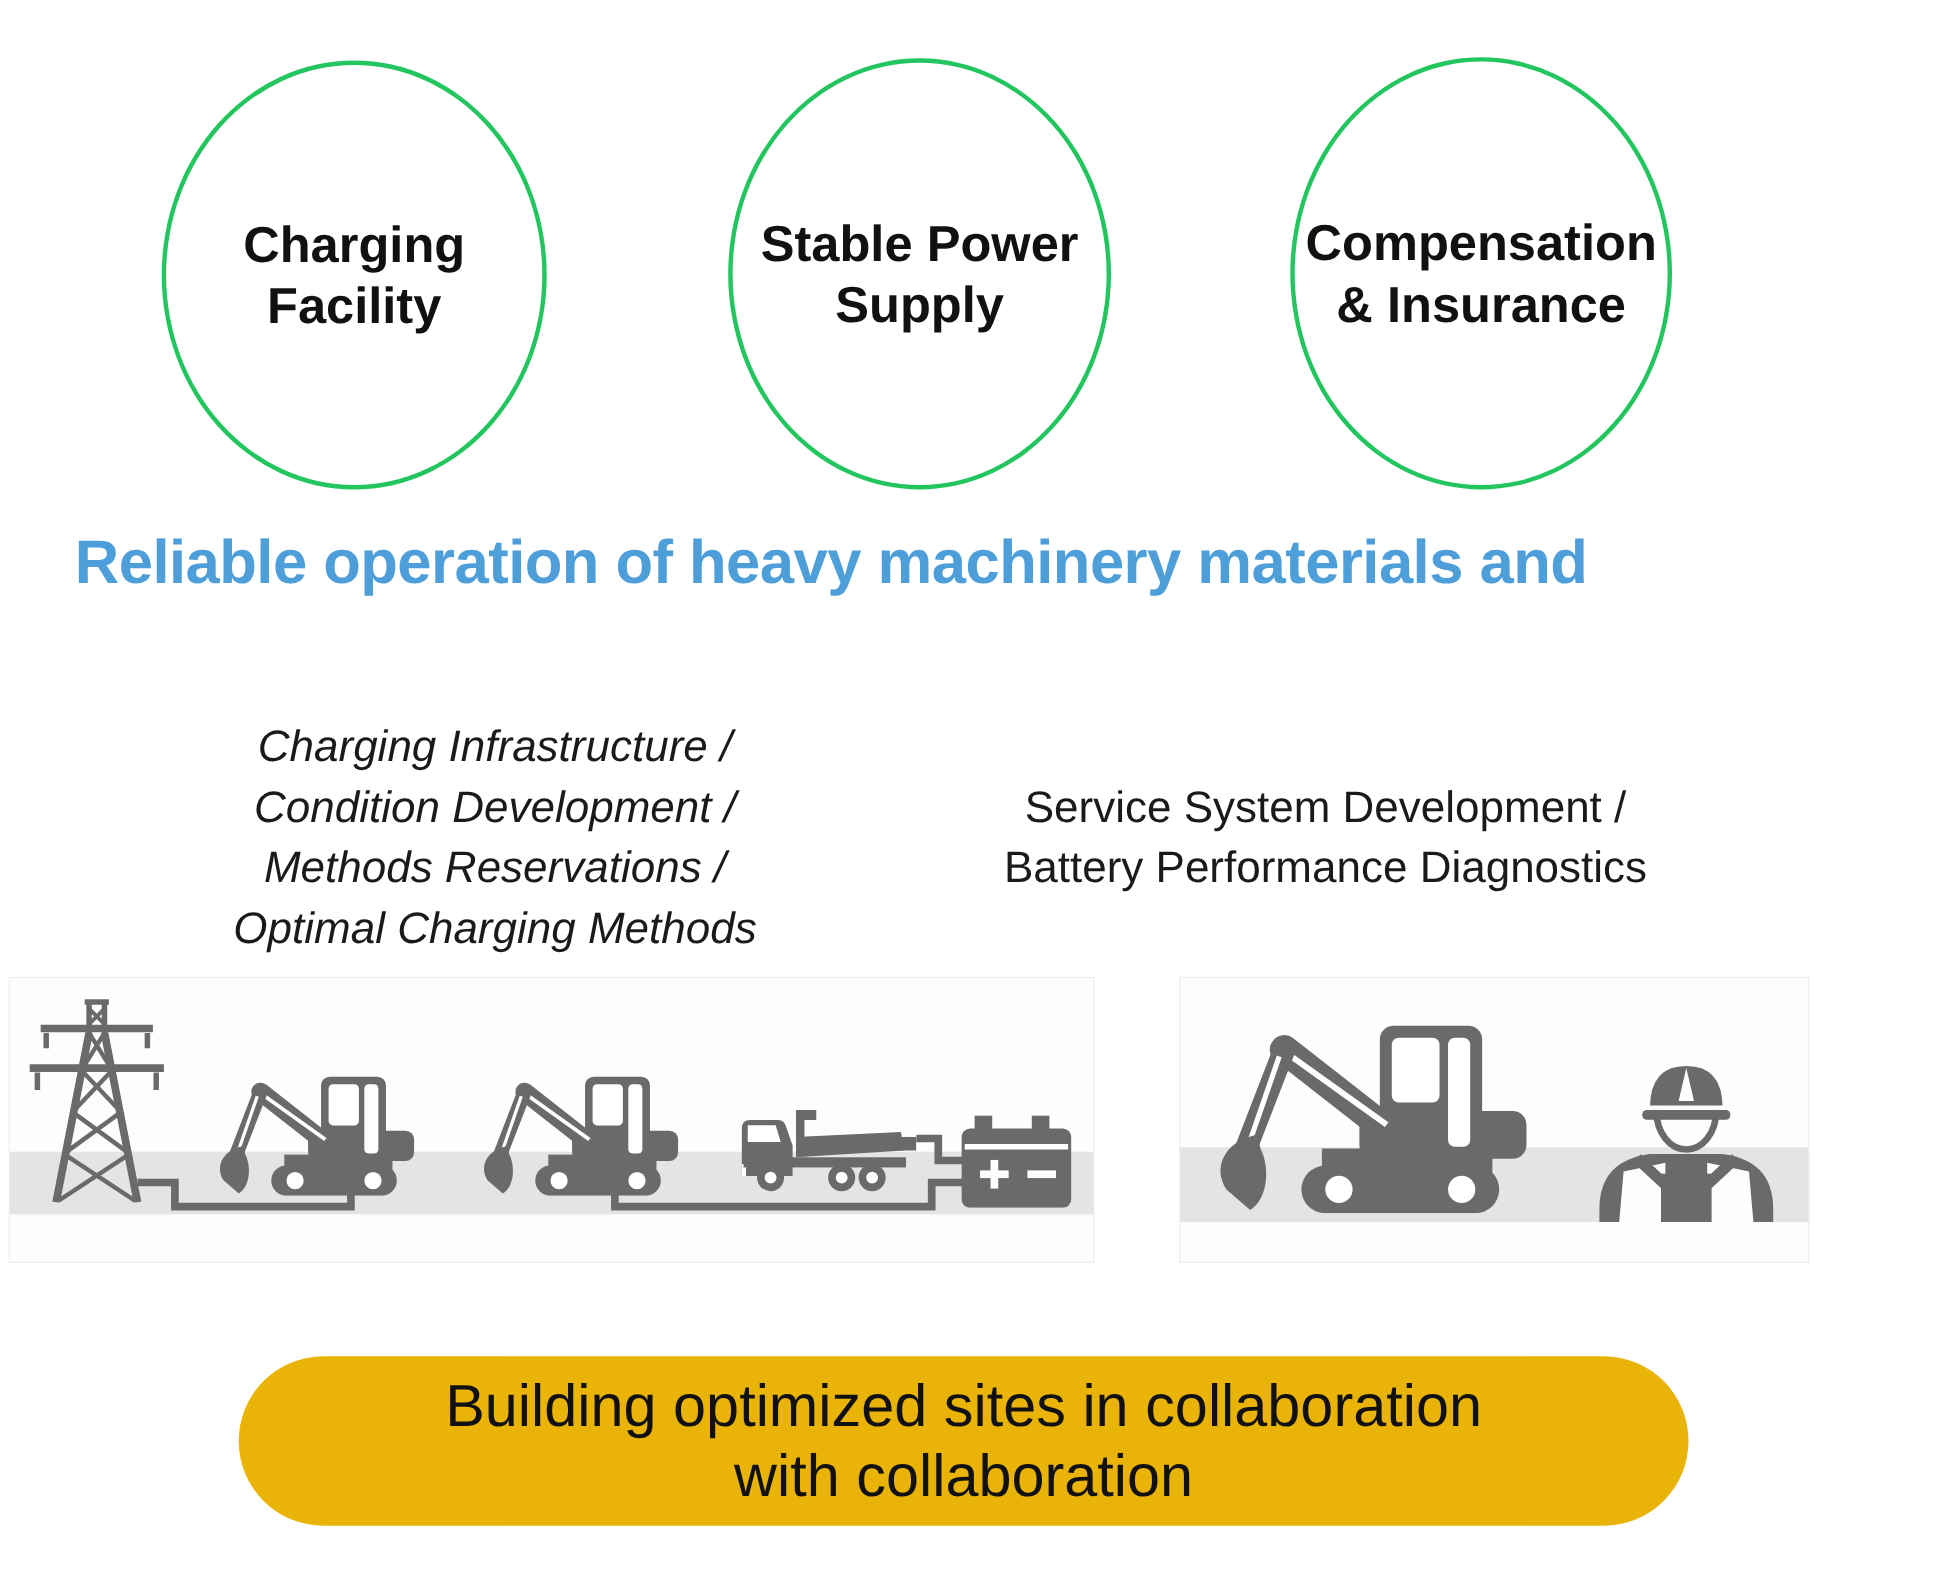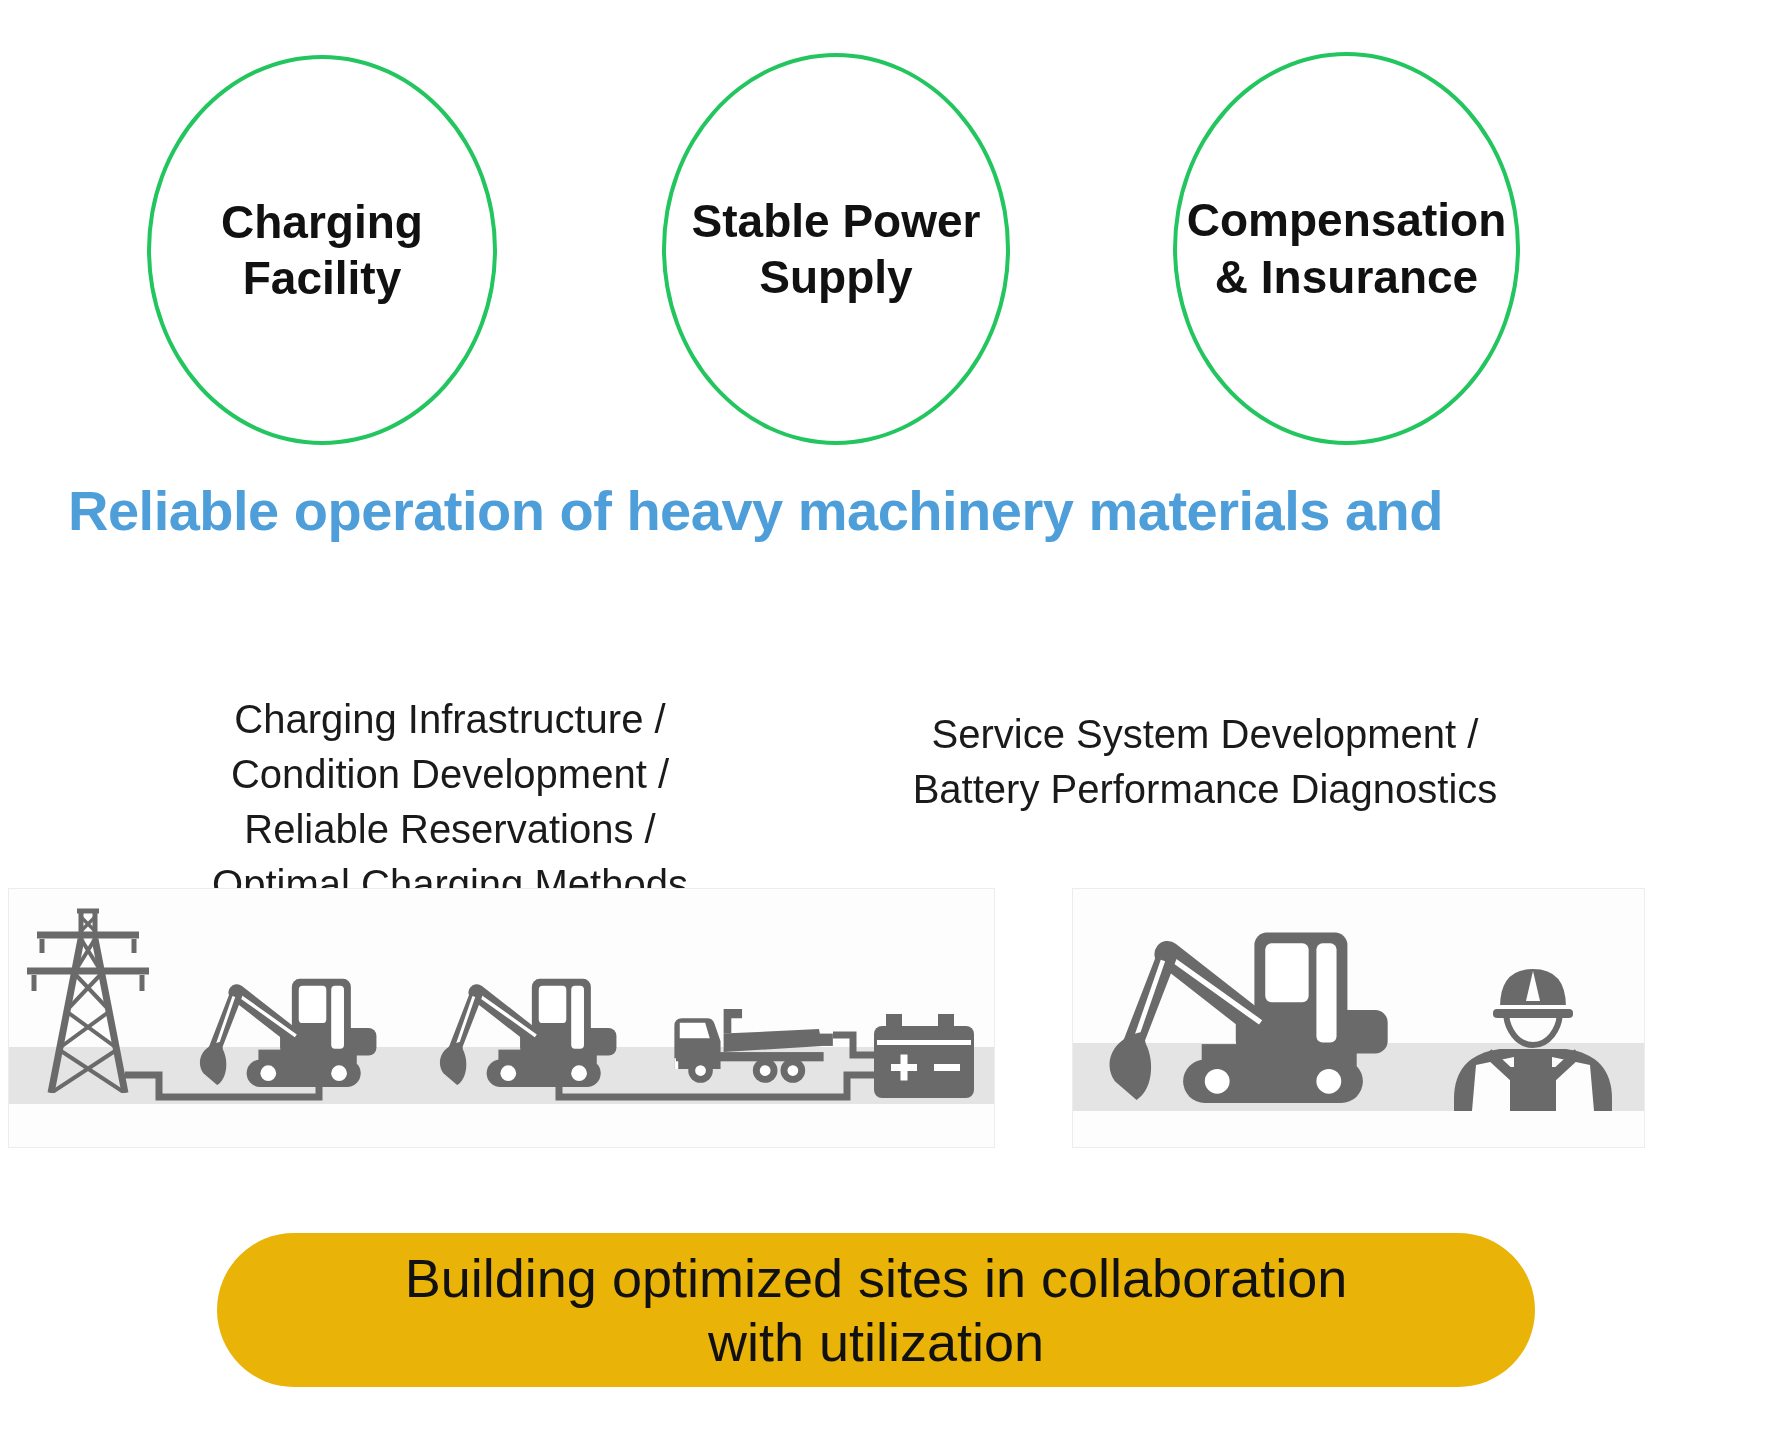--- a/index.html
+++ b/index.html
@@ -25,21 +25,21 @@
     color:#4D9ED9;font-weight:bold;font-size:56px;line-height:62px;
     letter-spacing:-0.5px;
   }
   .headline span{display:block;white-space:nowrap;}
 
   
   .desc{
     position:absolute;text-align:center;font-size:40px;line-height:55px;color:#1a1a1a;
   }
   .desc span{display:block;white-space:nowrap;}
-  .desc-left{left:170px;top:692px;width:560px;}
+  .desc-left{left:170px;top:652px;width:560px;font-style:italic;}
   .desc-right{left:880px;top:707px;width:650px;}
 
   
   .panel{
     position:absolute;background:#fdfdfd;border:1px solid #ececec;box-sizing:border-box;
   }
   .panel-left{left:8px;top:888px;width:987px;height:260px;}
   .panel-right{left:1072px;top:888px;width:573px;height:260px;}
   .ground{
     position:absolute;left:0;width:100%;background:#e4e4e4;z-index:1;
@@ -98,21 +98,21 @@
   </div>
 </div>
 
 <div class="headline">
   <span>Reliable operation of heavy machinery materials and</span>
 </div>
 
 <div class="desc desc-left">
   <span>Charging Infrastructure /</span>
   <span>Condition Development /</span>
-  <span>Reliable Reservations /</span>
+  <span>Methods Reservations /</span>
   <span>Optimal Charging Methods</span>
 </div>
 <div class="desc desc-right">
   <span>Service System Development /</span>
   <span>Battery Performance Diagnostics</span>
 </div>
 
 <div class="panel panel-left">
   <div class="ground" style="top:158px;height:57px;"></div>
 
@@ -191,14 +191,14 @@
     <ellipse cx="85" cy="62" rx="27" ry="34" fill="#fdfdfd" stroke="#6A6A6A" stroke-width="6"></ellipse>
     <path d="M52,58 Q52,20 85,20 Q118,20 118,58 Z" fill="#6A6A6A"></path>
     <rect x="48" y="56" width="74" height="4" fill="#fdfdfd"></rect>
     <rect x="45" y="60" width="80" height="9" rx="4" fill="#6A6A6A"></rect>
     <polygon points="85,22 78,52 92,52" fill="#fdfdfd"></polygon>
   </svg>
 </div>
 
 <div class="pill">
   <span>Building optimized sites in collaboration</span>
-  <span>with utilization</span>
+  <span>with collaboration</span>
 </div>
 
 </body></html>

